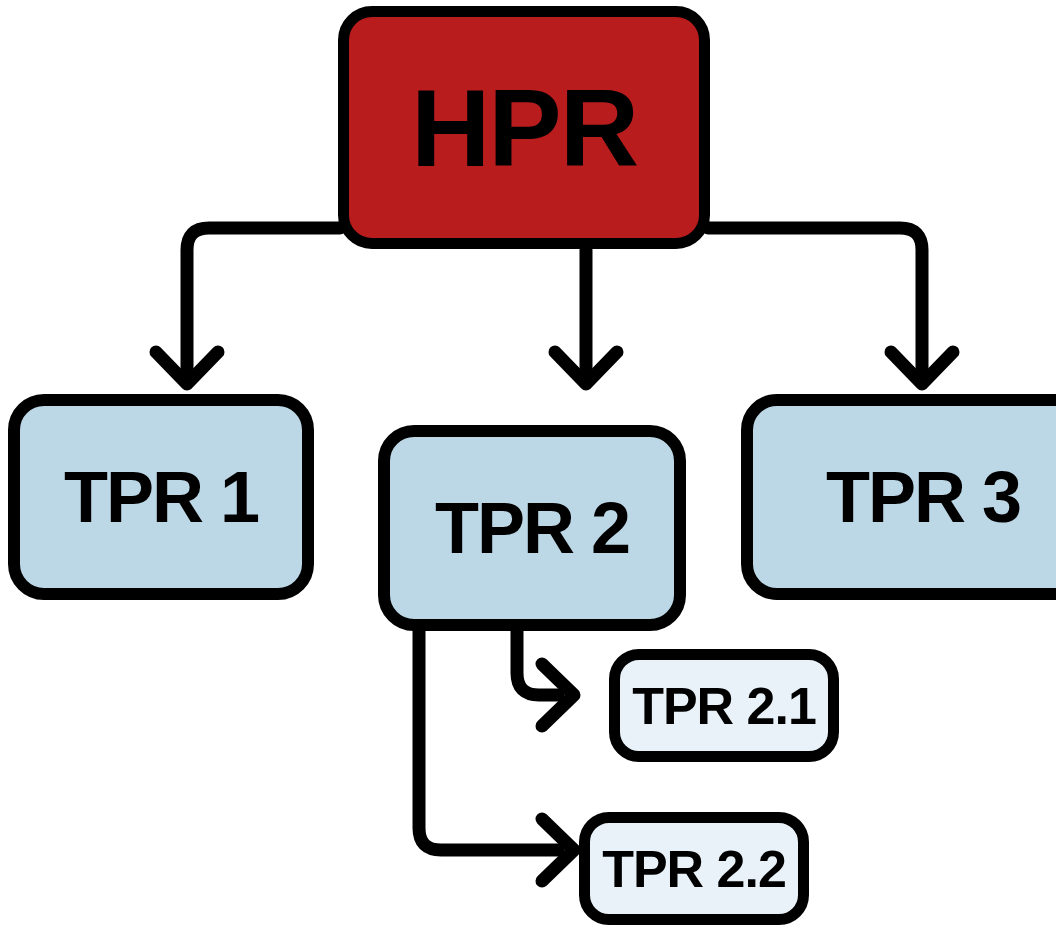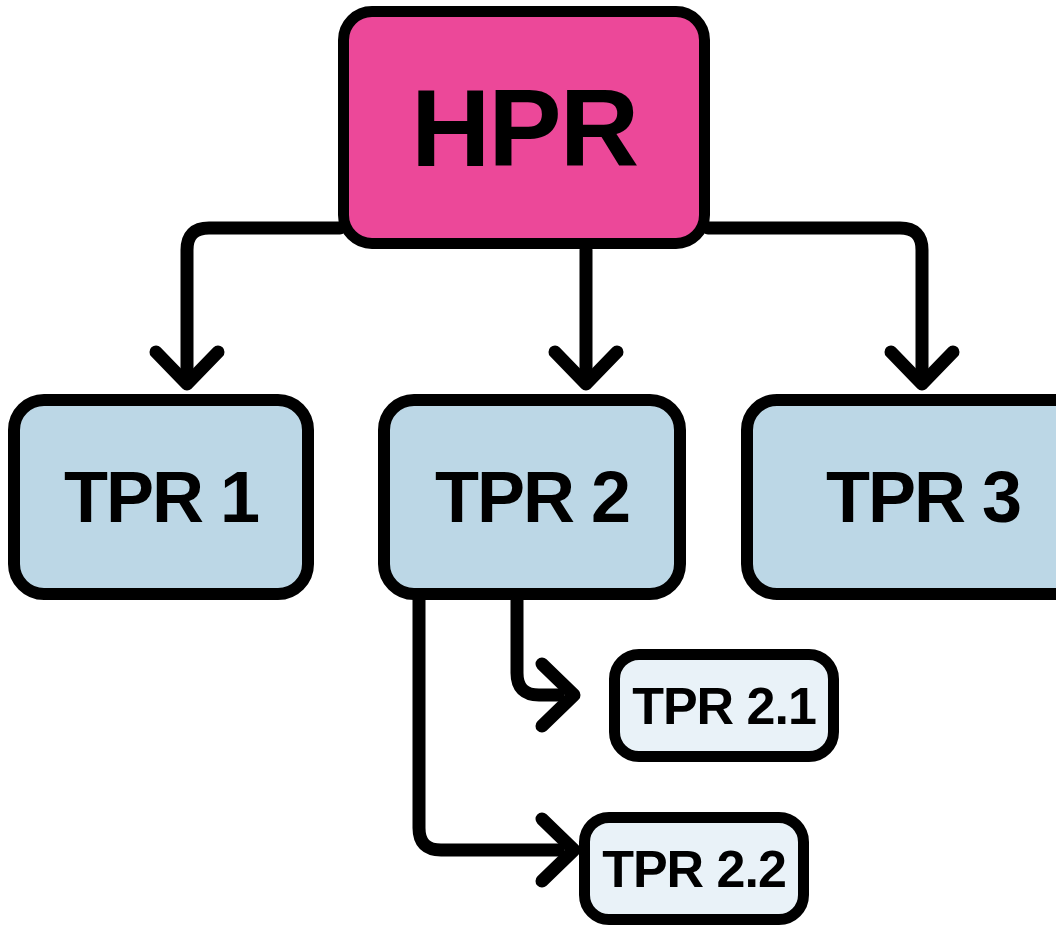--- a/index.html
+++ b/index.html
@@ -42,21 +42,21 @@
     font-size: 110px;
   }
   .node-mid {
     top: 394px;
     width: 306px; height: 206px;
     border-width: 12px;
     border-radius: 36px;
     font-size: 72px;
   }
   .node-tpr1 { left: 8px; }
-  .node-tpr2 { left: 378px; width: 308px; }
+  .node-tpr2 { left: 378px; width: 308px; margin-top: 31px; }
   .node-tpr3 { left: 741px; width: 364px; }
   .node-sub {
     left: 579px;
     width: 230px; height: 113px;
     border-width: 11px;
     border-radius: 30px;
     font-size: 52px;
     letter-spacing: -1px;
   }
   .node-tpr21 { top: 649px; }
@@ -95,21 +95,21 @@
       <path class="edge" d="M 517 598 L 517 673 Q 517 695 539 695 L 558 695"></path>
       <path class="edge" d="M 542 664 L 574 695 L 542 726"></path>
     </g>
 
     <g>
       <path class="edge" d="M 419 598 L 419 828 Q 419 850 441 850 L 558 850"></path>
       <path class="edge" d="M 542 819 L 574 850 L 542 881"></path>
     </g>
   </svg>
 
-  <div class="node node-root" style="background-color: #ec4899;">
+  <div class="node node-root" style="background-color: #b91c1c;">
     <span>HPR</span>
   </div>
 
   <div class="node node-mid node-tpr1" style="background-color: rgb(188, 215, 230);">
     <span>TPR 1</span>
   </div>
 
   <div class="node node-mid node-tpr2" style="background-color: rgb(188, 215, 230);">
     <span>TPR 2</span>
   </div>

